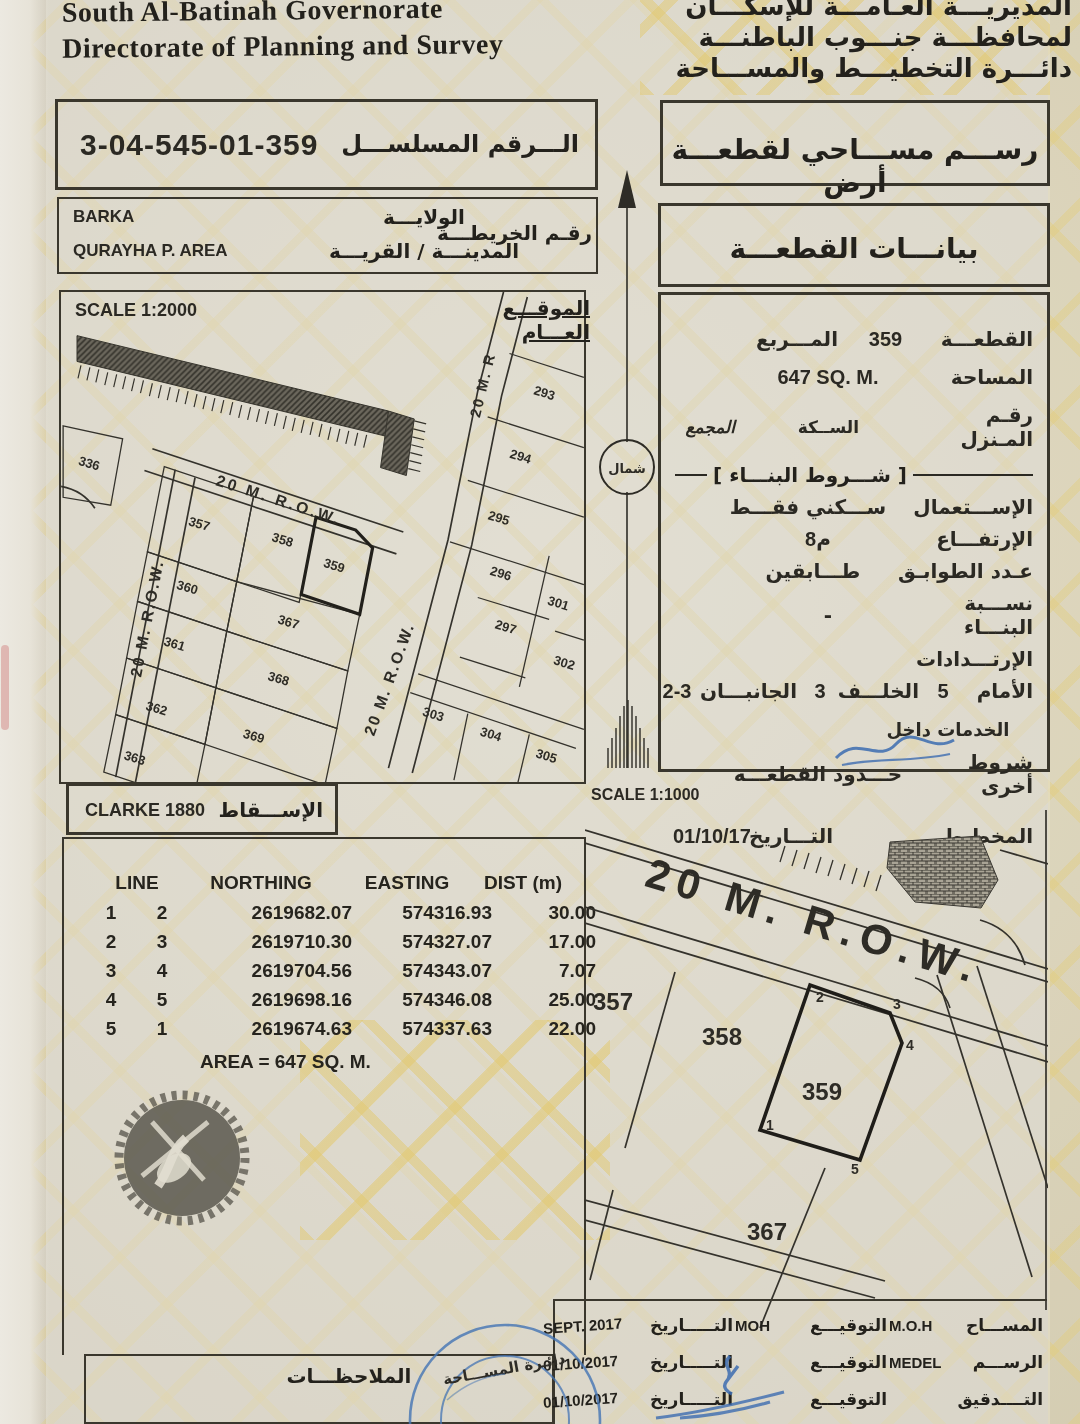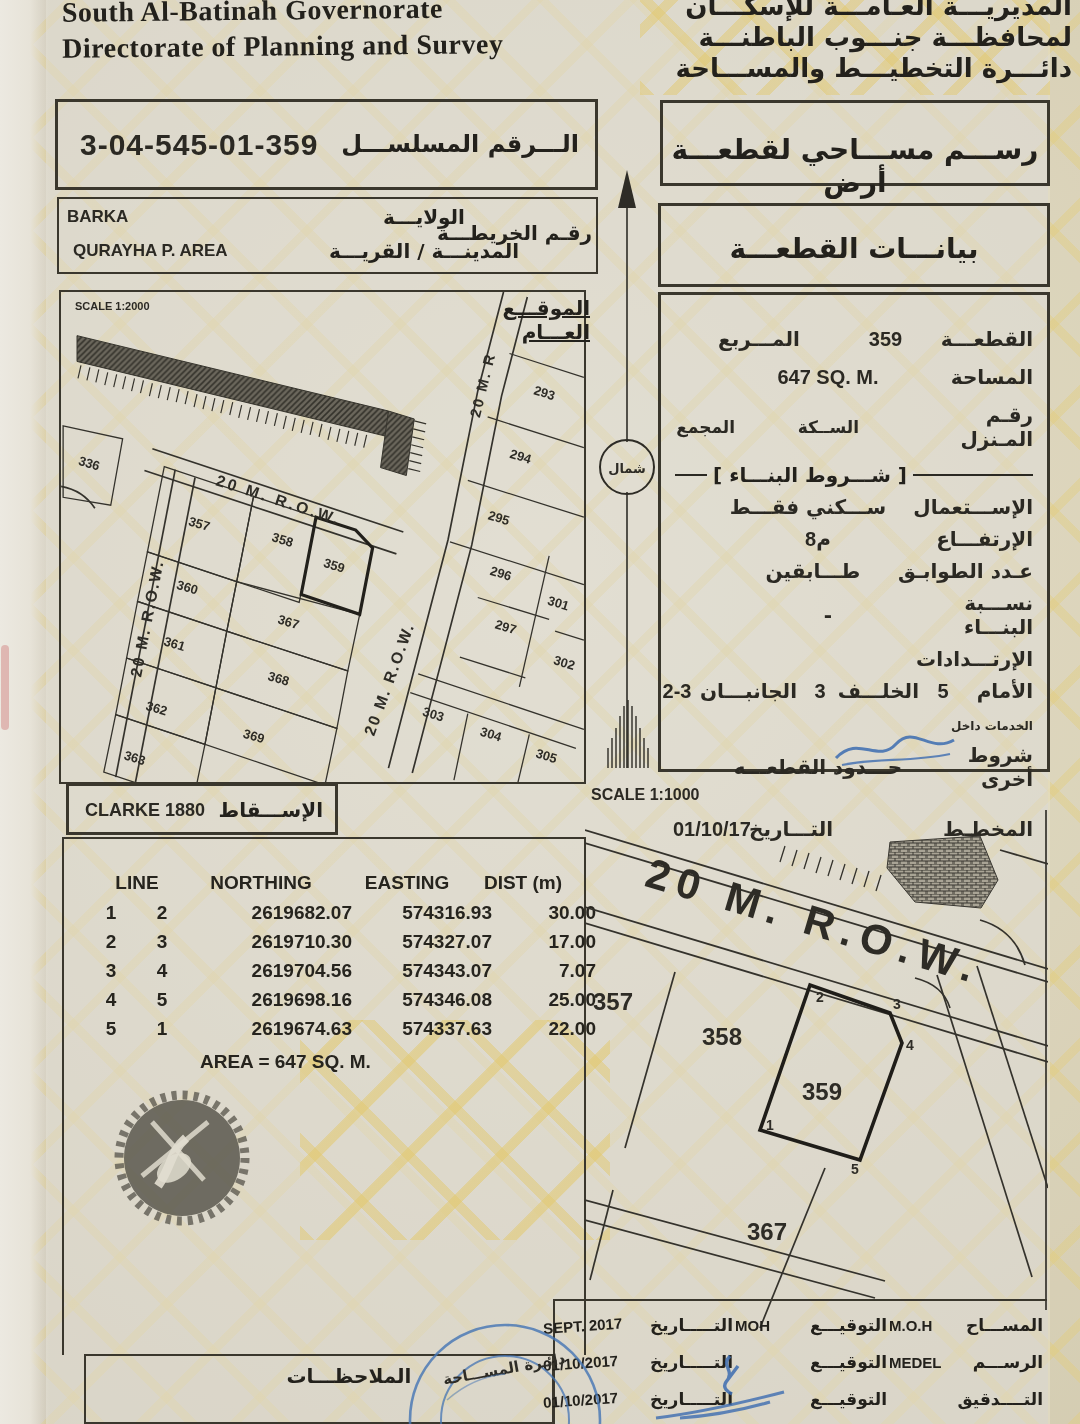--- a/index.html
+++ b/index.html
@@ -24,21 +24,21 @@
   .abs{position:absolute;}
   .bx{position:absolute;border:3px solid #3a372d;background:transparent;box-sizing:border-box;}
   .bx2{border-width:2px;}
   .sans{font-family:"Liberation Sans",sans-serif;}
   .ar{direction:rtl;font-weight:700;color:#23211c;}
   .hdr-en{font-family:"Liberation Serif",serif;font-size:28px;font-weight:700;
     color:#23211c;line-height:36px;letter-spacing:.5px;transform:rotate(-.6deg);}
   .hdr-ar{direction:rtl;text-align:right;font-size:26px;font-weight:700;line-height:31px;color:#23211c;}
   .serial-val{font-family:"Liberation Sans",sans-serif;font-size:30px;font-weight:700;letter-spacing:1px;}
   .lbl20{font-size:20px;text-align:center;}
-  .scale-lbl{font-family:"Liberation Sans",sans-serif;font-size:11px;font-weight:700;color:#2b2923;}
+  .scale-lbl{font-family:"Liberation Sans",sans-serif;font-size:18px;font-weight:700;color:#2b2923;}
   svg text{font-family:"Liberation Sans",sans-serif;fill:#2e2c26;}
   svg .arb{font-family:"DejaVu Sans",sans-serif;}
   .prow{display:grid;direction:rtl;align-items:center;font-size:20px;}
   .prow .lab{font-weight:700;}
   .prow .val{font-weight:700;}
   .ltr{direction:ltr;unicode-bidi:isolate;}
   .cond-div{display:flex;direction:rtl;align-items:center;gap:6px;}
   .cond-div .ln{border-top:2.5px solid #2b2923;height:0;}
   .tbl{position:absolute;left:92px;top:868px;font-family:"Liberation Sans",sans-serif;
     font-weight:700;font-size:19px;color:#26241e;}
@@ -75,21 +75,21 @@
   <div class="bx" style="left:55px;top:99px;width:543px;height:91px;">
     <div class="abs serial-val" style="left:22px;top:26px;">3-04-545-01-359</div>
     <div class="abs ar" style="right:16px;top:28px;font-size:24px;">الـــرقم المسلســـل</div>
   </div>
 
   <div class="bx" style="left:660px;top:100px;width:390px;height:86px;">
     <div class="ar" style="text-align:center;font-size:28px;padding-top:30px;">رســـم مســـاحي لقطعـــة أرض</div>
   </div>
 
   <div class="bx bx2" style="left:57px;top:197px;width:541px;height:77px;">
-    <div class="abs sans" style="left:8px;top:8px;font-size:17px;font-weight:700;">BARKA</div>
+    <div class="abs sans" style="left:14px;top:8px;font-size:17px;font-weight:700;">BARKA</div>
     <div class="abs ar lbl20" style="left:300px;top:6px;width:130px;text-align:center;">الولايـــة</div>
     <div class="abs sans" style="left:14px;top:42px;font-size:17px;font-weight:700;">QURAYHA P. AREA</div>
     <div class="abs ar lbl20" style="left:255px;top:40px;width:220px;text-align:center;">المدينـــة / القريـــة</div>
     <div class="abs ar lbl20" style="right:4px;top:22px;">رقـم الخريطـــة</div>
   </div>
 
   <div class="bx bx2" style="left:59px;top:290px;width:527px;height:494px;">
     <svg viewBox="0 0 527 494" width="523" height="490" style="position:absolute;left:0;top:0;">
       <defs>
         <pattern id="ph" width="6" height="6" patternUnits="userSpaceOnUse">
@@ -187,32 +187,32 @@
   </svg>
 
   <div class="bx" style="left:658px;top:203px;width:392px;height:84px;">
     <div class="ar" style="text-align:center;font-size:28px;padding-top:26px;">بيانـــات القطعـــة</div>
   </div>
 
   <div class="bx" style="left:658px;top:292px;width:392px;height:480px;padding:10px 14px;box-sizing:border-box;">
     <div class="prow" style="grid-template-columns:100px 95px 120px;margin-top:22px;">
       <span class="lab">القطعـــة</span>
       <span class="val sans" style="text-align:center;">359</span>
-      <span class="lab" style="text-align:left;">المـــربع</span>
+      <span class="lab" style="text-align:right;">المـــربع</span>
     </div>
     <div class="prow" style="grid-template-columns:100px 210px;margin-top:14px;">
       <span class="lab">المساحة</span>
       <span class="val sans ltr" style="text-align:center;">647 SQ. M.</span>
     </div>
     <div class="prow" style="grid-template-columns:118px 56px 82px 42px 78px;margin-top:14px;">
       <span class="lab">رقـم المـنزل</span>
         <span></span>
       <span class="lab" style="font-size:17px;">الســكة</span>
         <span></span>
-      <span class="lab" style="font-size:17px;">المجمع</span>
+      <span class="lab" style="font-size:17px;font-style:italic;">المجمع</span>
     </div>
     <div class="cond-div" style="margin-top:12px;">
       <span class="ln" style="width:120px;"></span>
       <span class="ar" style="font-size:20px;">[ شـــروط البنـــاء ]</span>
       <span class="ln" style="flex:1;"></span>
     </div>
     <div class="prow" style="grid-template-columns:140px 170px;margin-top:8px;">
       <span class="lab">الإســـتعمال</span>
       <span class="val" style="text-align:center;">ســـكني فقـــط</span>
     </div>
@@ -233,21 +233,21 @@
     </div>
     <div class="prow" style="grid-template-columns:66px 48px 76px 46px 92px 56px;margin-top:8px;">
       <span class="lab">الأمام</span>
       <span class="val sans" style="text-align:center;">5</span>
       <span class="lab">الخلـــف</span>
       <span class="val sans" style="text-align:center;">3</span>
       <span class="lab">الجانبـــان</span>
       <span class="val sans ltr" style="text-align:center;">2-3</span>
     </div>
     <div class="prow" style="grid-template-columns:170px 150px;margin-top:16px;">
-      <span class="val" style="font-size:12px;text-align:right;">الخدمات داخل</span>
+      <span class="val" style="font-size:18px;text-align:center;">الخدمات داخل</span>
     </div>
     <div class="prow" style="grid-template-columns:120px 190px;margin-top:10px;">
       <span class="lab">شروط أخرى</span>
       <span class="val" style="text-align:center;">حـــدود القطعـــه</span>
     </div>
     <div class="prow" style="grid-template-columns:90px 110px 90px 70px;margin-top:26px;">
       <span class="lab">المخطـط</span>
       <span></span>
       <span class="lab">التـــاريخ</span>
       <span class="val sans ltr" style="text-align:center;">01/10/17</span>

